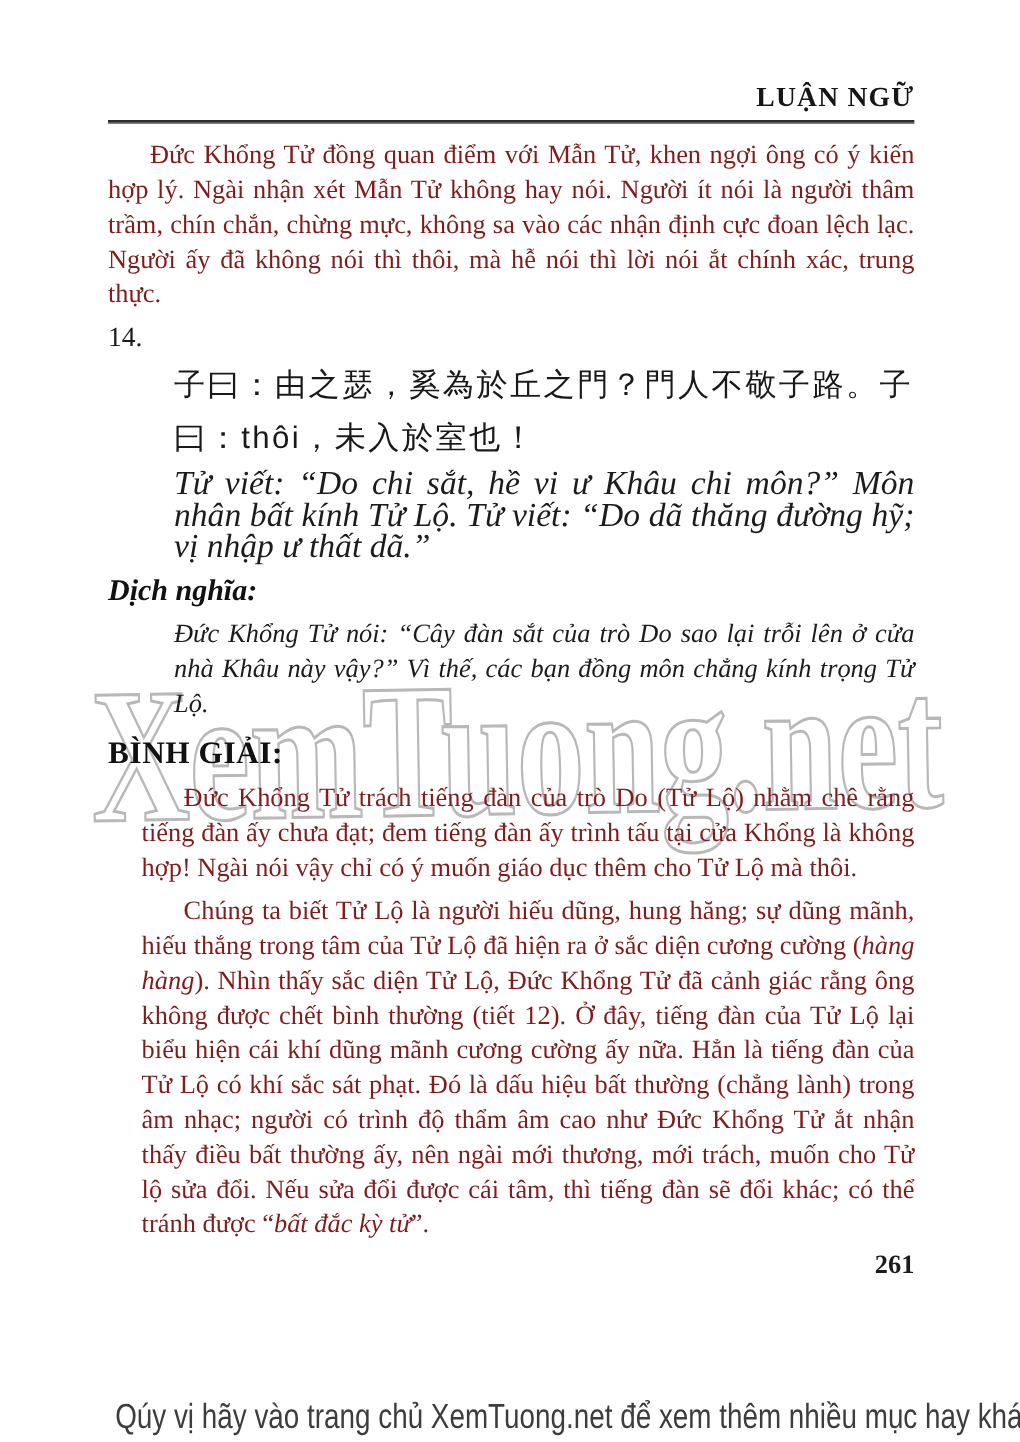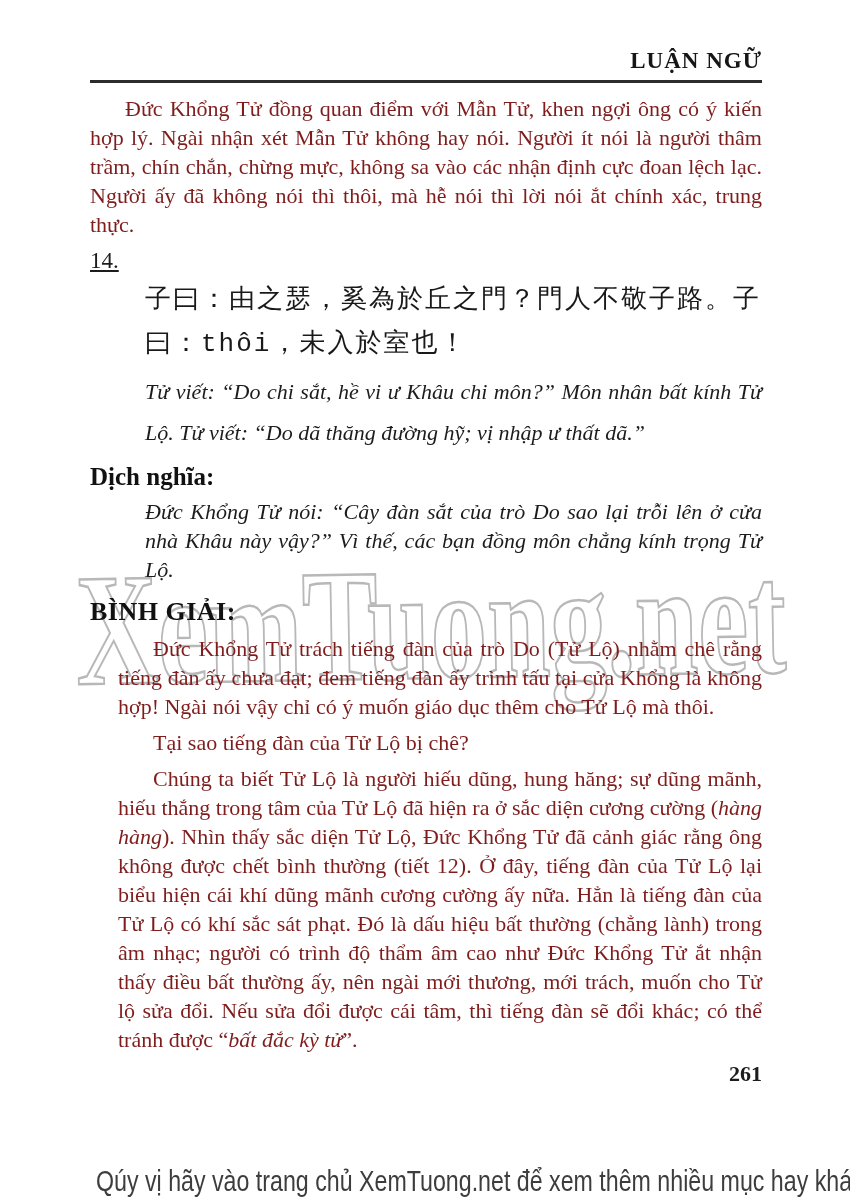--- a/index.html
+++ b/index.html
@@ -5,48 +5,48 @@
   * { margin:0; padding:0; box-sizing:border-box; }
   html,body { background:#ffffff; }
   .page {
     position:relative; width:850px; height:1202px; margin:0 auto;
     background:#ffffff; overflow:hidden;
     font-family:"Liberation Serif", serif; color:#1c1c1c;
   }
   .content { position:absolute; left:90px; top:0; width:672px; z-index:2; }
 
   .header-title {
-    padding-top:48px; text-align:right;
+    padding-top:68px; text-align:right;
     font-size:23px; font-weight:bold; letter-spacing:1px; color:#161616;
   }
   .header-rule {
     margin-top:6px; height:3px;
     border-top:2px solid #2c2c2c; border-bottom:1px solid #2c2c2c;
   }
 
   .para {
     font-size:22px; line-height:29px; text-align:justify; color:#7f1d1d;
   }
   .indent { text-indent:35px; }
   .mt-intro { margin-top:11px; }
 
-  .section-number { margin-top:9px; font-size:23px;text-decoration:underline; }
+  .section-number { margin-top:9px; font-size:23px; }
 
   .chinese {
     margin:4px 0 0 55px; font-size:26px; line-height:44px;
-    letter-spacing:2px; color:#191919; font-family:Liberation Mono, monospace;
+    letter-spacing:2px; color:#191919; font-family:Liberation Sans, sans-serif;
   }
 
   .translit {
     margin:5px 0 0 55px; width:617px;
-    font-style:italic; font-size:22px; line-height:41px; text-align:justify;
+    font-style:italic; font-size:28px; line-height:26px; text-align:justify;
   }
 
   .dn-heading {
-    margin-top:10px; font-weight:bold; font-size:25px; color:#111;
+    margin-top:10px; font-weight:bold; font-style:italic; font-size:25px; color:#111;
   }
   .trans-para {
     margin:6px 0 0 55px; width:617px;
     font-style:italic; font-size:22px; line-height:29px; text-align:justify;
   }
 
   .bg-heading {
     margin-top:13px; font-weight:bold; font-size:26px; letter-spacing:0.5px; color:#111;
   }
   .mt-p { margin-top:7px;margin-left:28px; }
@@ -99,21 +99,20 @@
     <p class="translit">Tử viết: “Do chi sắt, hề vi ư Khâu chi môn?” Môn nhân bất kính Tử Lộ. Tử viết: “Do dã thăng đường hỹ; vị nhập ư thất dã.”</p>
 
     <div class="dn-heading">Dịch nghĩa:</div>
 
     <p class="trans-para">Đức Khổng Tử nói: “Cây đàn sắt của trò Do sao lại trỗi lên ở cửa nhà Khâu này vậy?” Vì thế, các bạn đồng môn chẳng kính trọng Tử Lộ.</p>
 
     <div class="bg-heading">BÌNH GIẢI:</div>
 
     <p class="para indent mt-p">Đức Khổng Tử trách tiếng đàn của trò Do (Tử Lộ) nhằm chê rằng tiếng đàn ấy chưa đạt; đem tiếng đàn ấy trình tấu tại cửa Khổng là không hợp! Ngài nói vậy chỉ có ý muốn giáo dục thêm cho Tử Lộ mà thôi.</p>
 
-    <p class="para indent mt-p">Tại sao tiếng đàn của Tử Lộ bị chê?</p>
 
     <p class="para indent mt-p"><span>Chúng ta biết Tử Lộ là người hiếu dũng, hung hăng; sự dũng mãnh, hiếu thắng trong tâm của Tử Lộ đã hiện ra ở sắc diện cương cường (</span><span class="it">hàng hàng</span><span>). Nhìn thấy sắc diện Tử Lộ, Đức Khổng Tử đã cảnh giác rằng ông không được chết bình thường (tiết 12). Ở đây, tiếng đàn của Tử Lộ lại biểu hiện cái khí dũng mãnh cương cường ấy nữa. Hẳn là tiếng đàn của Tử Lộ có khí sắc sát phạt. Đó là dấu hiệu bất thường (chẳng lành) trong âm nhạc; người có trình độ thẩm âm cao như Đức Khổng Tử ắt nhận thấy điều bất thường ấy, nên ngài mới thương, mới trách, muốn cho Tử lộ sửa đổi. Nếu sửa đổi được cái tâm, thì tiếng đàn sẽ đổi khác; có thể tránh được “</span><span class="it">bất đắc kỳ tử</span><span>”.</span></p>
 
 
     <div class="page-number">261</div>
 
   </div>
 
   <div class="footer">
     <div class="footer-inner"><span>Qúy vị hãy vào trang chủ </span><span>XemTuong.net</span><span> để xem thêm nhiều mục hay khác</span></div>

